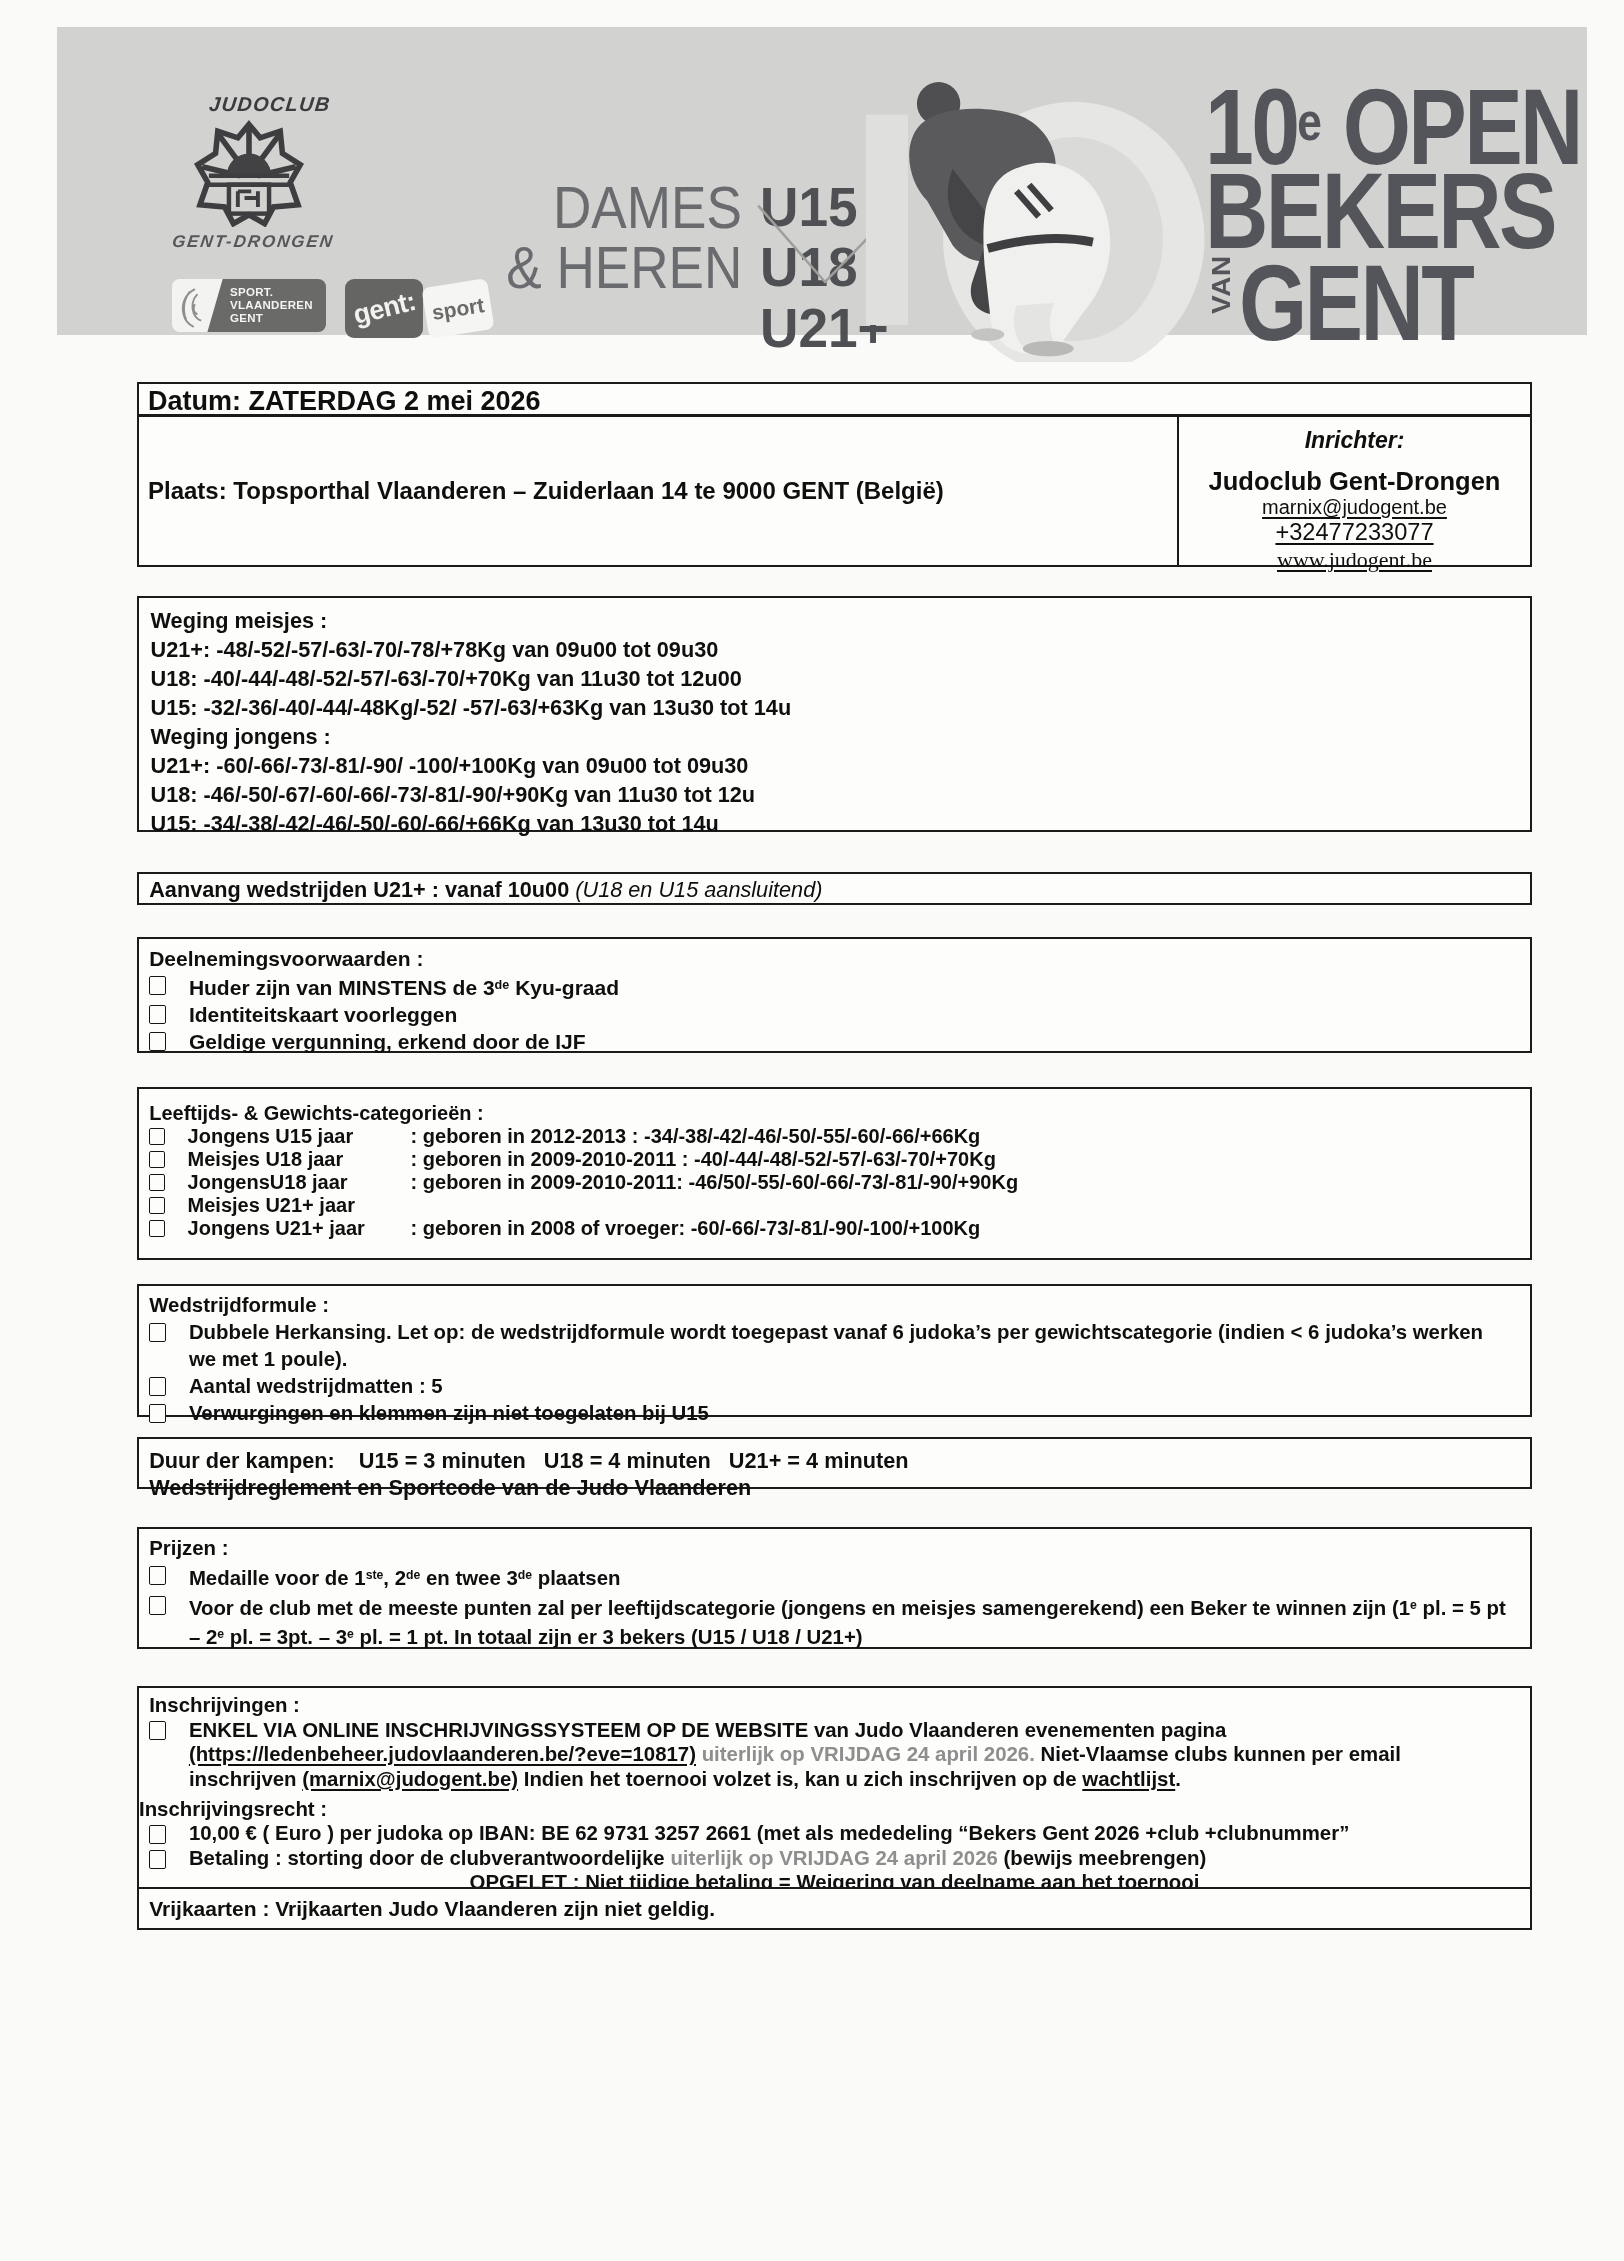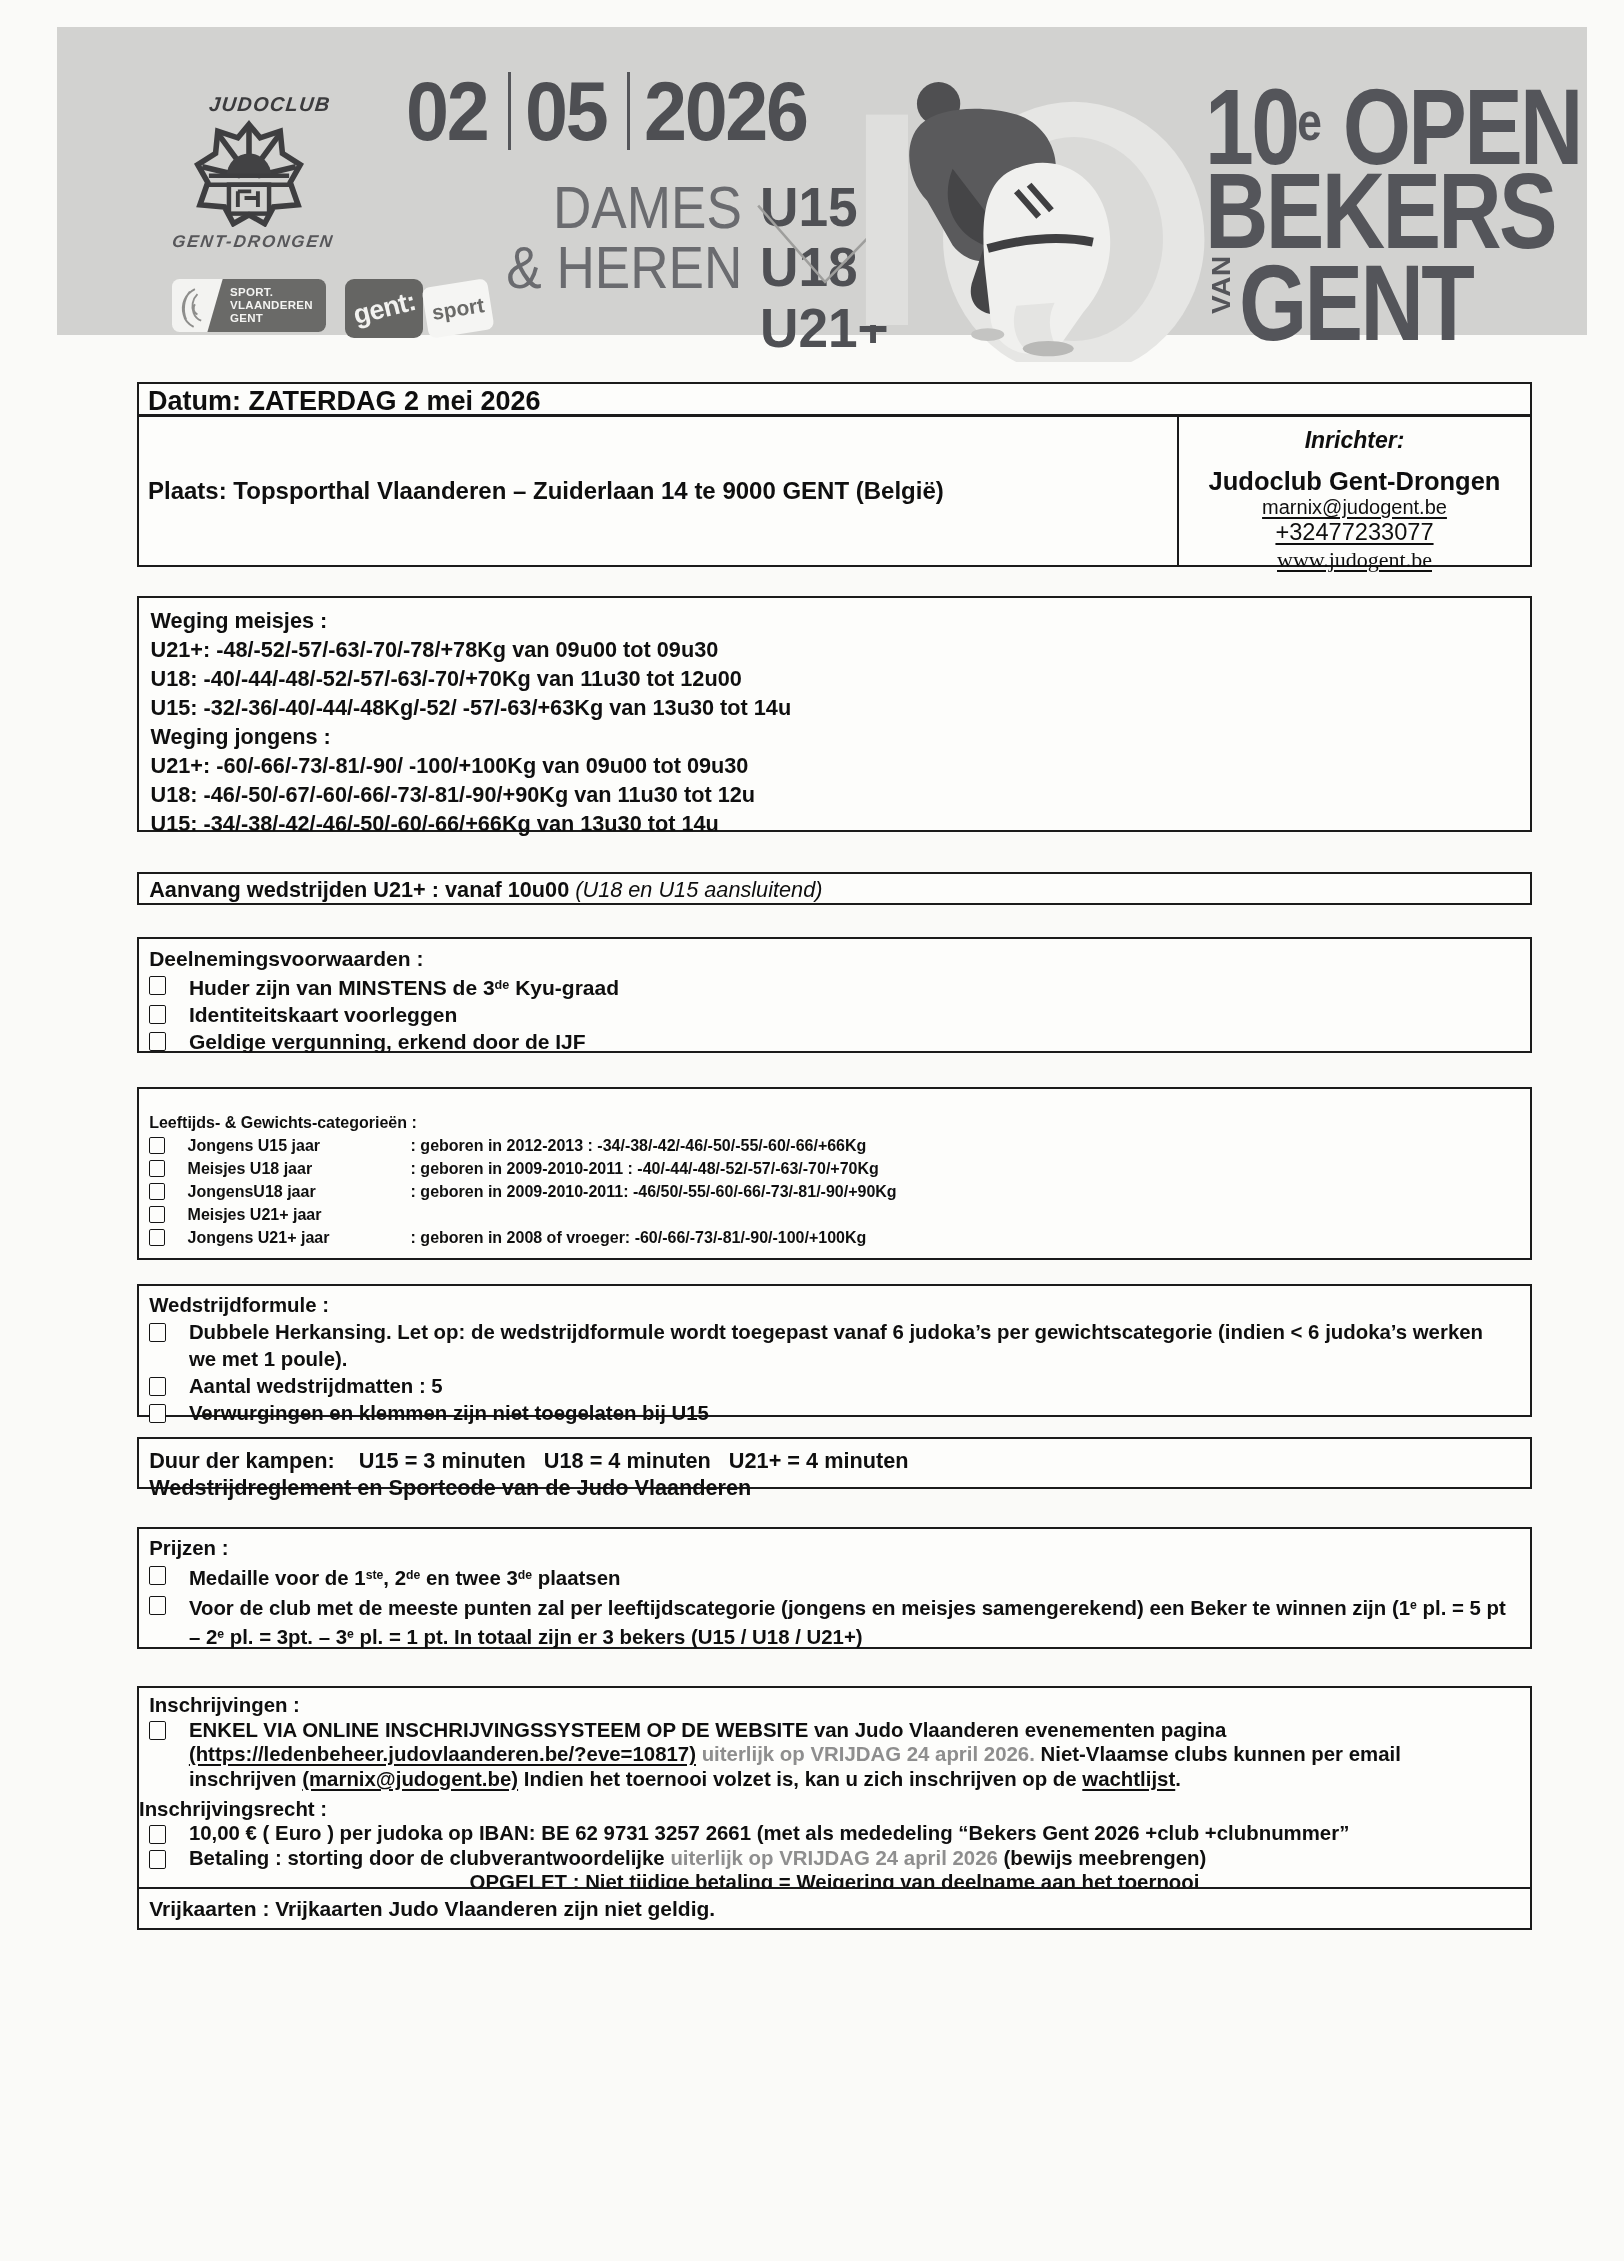--- a/index.html
+++ b/index.html
@@ -132,21 +132,21 @@
   
   .weging-box{top:596px;height:236px;font-size:21.7px;line-height:29px;padding-top:7.6px;}
   .weging-box div{padding-left:11.5px;}
   
   .aanvang-box{top:872px;height:33px;font-size:21.7px;}
   .aanvang-box div{padding:3.2px 0 0 10.2px;}
   .italic{font-style:italic;font-weight:400;}
   
   .deelneming-box{top:937px;height:116px;font-size:21px;line-height:27px;padding-top:6.4px;}
   
-  .leeftijds-box{top:1087px;height:173px;font-size:16px;line-height:23px;padding-top:22px;}
+  .leeftijds-box{top:1087px;height:173px;font-size:20px;line-height:23px;padding-top:13px;}
   .lrow{display:flex;align-items:flex-start;}
   .lrow .cb{margin-top:2.5px;width:13.4px;height:15.3px;}
   .lrow .lbl{flex:0 0 223px;}
   .lrow .desc{flex:1;}
   
   .wedstrijd-box{top:1284px;height:133px;font-size:20.4px;line-height:27px;padding-top:6.4px;}
   
   .duur-box{top:1437px;height:52px;font-size:21.7px;line-height:27px;padding-top:7.6px;}
   .duur-box div{padding-left:10.2px;}
   
@@ -172,27 +172,20 @@
       <path d="M50 6 L50 38 M22 12 L44 42 M78 12 L56 42 M8 42 L42 50 M92 42 L58 50"></path>
     </g>
     <path d="M30 48 a20 20 0 0 1 40 0 Z" fill="#424244" transform="translate(0,2)"></path>
     <path d="M14 50 L86 50 M14 58 L86 58" stroke="#3e3e40" stroke-width="4"></path>
     <rect x="32" y="58" width="36" height="26" fill="none" stroke="#3e3e40" stroke-width="4"></rect>
     <path d="M40 64 L40 78 M40 64 L52 64 M46 70 L58 70 M58 64 L58 78" stroke="#3e3e40" stroke-width="3.5" fill="none"></path>
   </svg>
 
   <div class="judoclub-bottom">GENT-DRONGEN</div>
 
-  <div class="date-block">
-    <span class="date-num">02</span>
-    <span class="date-div"></span>
-    <span class="date-num">05</span>
-    <span class="date-div"></span>
-    <span class="date-num">2026</span>
-  </div>
 
   <div class="audience">
     <span class="aud-label">DAMES</span>
     <span class="aud-cat">U15</span>
     <span class="aud-label">&amp; HEREN</span>
     <span class="aud-cat">U18</span>
     <span></span>
     <span class="aud-cat">U21+</span>
   </div>
 

